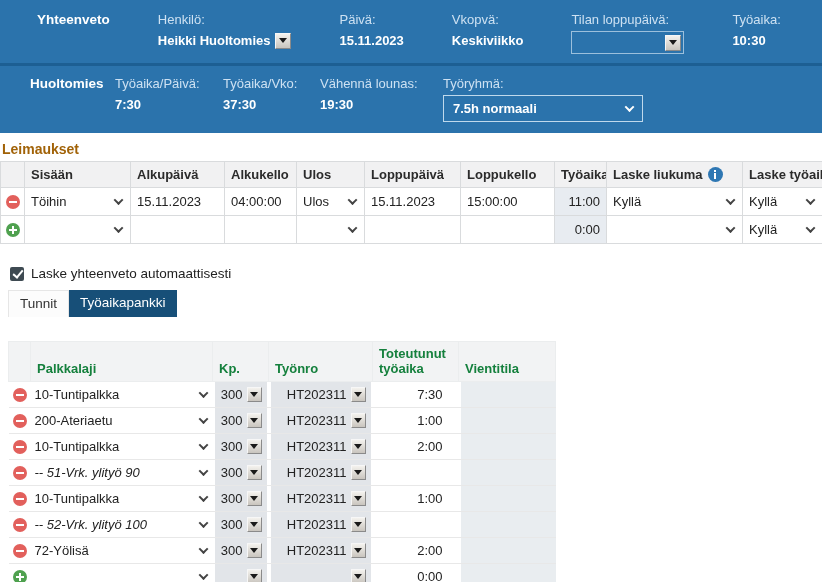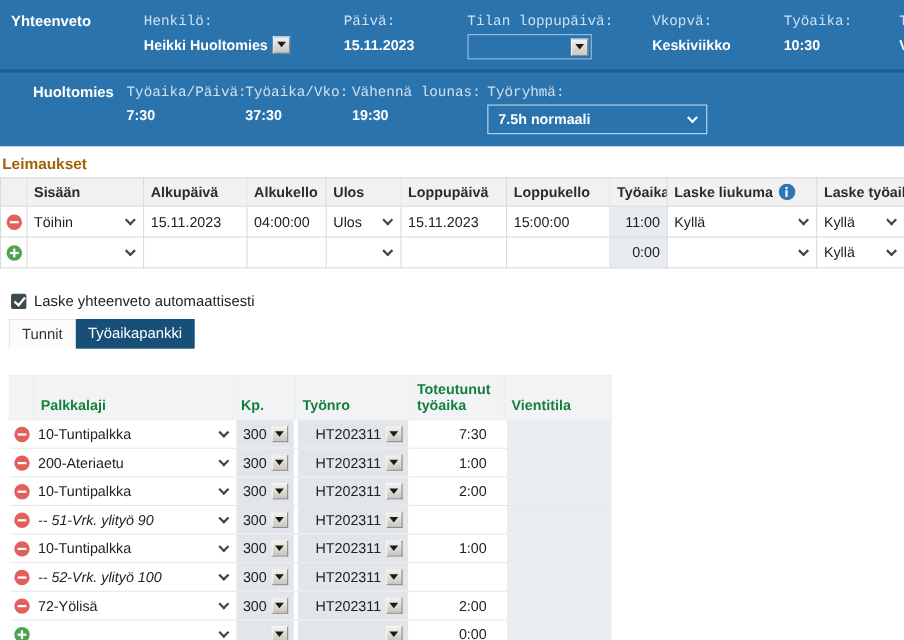--- a/index.html
+++ b/index.html
@@ -2,24 +2,24 @@
 <html><head>
 <meta charset="utf-8">
 <style>
   * { box-sizing: border-box; margin: 0; padding: 0; }
   html,body { width:822px; height:582px; overflow:hidden; background:#fff;
     font-family:"Liberation Sans", sans-serif; font-size:13px; color:#222; }
 
   
   .topbar { background:#2B73AC; color:#fff; }
   .tb-row { display:flex; align-items:flex-start; }
-  .tb-row1 { padding:11px 0 9px 10px;gap:33px; }
+  .tb-row1 { padding:11px 0 9px 37px;gap:33px; }
   .tb-row2 { border-top:3px solid #1D5F93; padding:9px 0 11px 30px; }
   .tb-col { margin-right:15px; }
-  .tb-label { font-size:13px; color:#CDE1F2; line-height:17px; white-space:nowrap;font-family:Liberation Mono, monospace; }
+  .tb-label { font-size:13px; color:#CDE1F2; line-height:17px; white-space:nowrap; }
   .tb-value { font-size:13px; font-weight:bold; margin-top:4px; line-height:17px;
     display:flex; align-items:center; gap:5px; white-space:nowrap;text-align:right; }
   .section-title { font-weight:bold; font-size:13.5px; padding-top:1px; }
   .w-yht { width:84px; } .w-henk { width:146px; } .w-paiva { width:77px; }
   .w-vko { width:86px; } .w-tilan { width:120px; } .w-tyo { width:57px; } .w-tila { width:53px; }
   .w-aset { width:70px; } .w-tpv { width:93px; } .w-tvk { width:82px; } .w-vlo { width:108px; }
 
   .combo-input { width:113px; height:23px; border:1px solid #9CC0DC; display:flex;
     align-items:center; justify-content:space-between; padding:2px; margin-top:3px; }
   .win-btn { width:16px; height:16px; background:linear-gradient(180deg,#f4f2ee,#c9c5be);
@@ -106,32 +106,32 @@
         <span>Heikki Huoltomies</span>
         <span class="win-btn">
             <span class="tri-down"></span>
           </span>
       </div>
     </div>
     <div class="tb-col w-paiva">
       <div class="tb-label">Päivä:</div>
       <div class="tb-value">15.11.2023</div>
     </div>
+    <div class="tb-col w-vko">
+      <div class="tb-label">Vkopvä:</div>
+      <div class="tb-value">Keskiviikko</div>
+    </div>
     <div class="tb-col w-tilan">
       <div class="tb-label">Tilan loppupäivä:</div>
       <div class="combo-input">
         <span></span>
         <span class="win-btn">
             <span class="tri-down"></span>
           </span>
       </div>
-    </div>
-    <div class="tb-col w-vko">
-      <div class="tb-label">Vkopvä:</div>
-      <div class="tb-value">Keskiviikko</div>
     </div>
     <div class="tb-col w-tyo">
       <div class="tb-label">Työaika:</div>
       <div class="tb-value">10:30</div>
     </div>
     <div class="tb-col w-tila">
       <div class="tb-label">Tila:</div>
       <div class="tb-value">Valmis</div>
     </div>
     <div class="tb-col">

